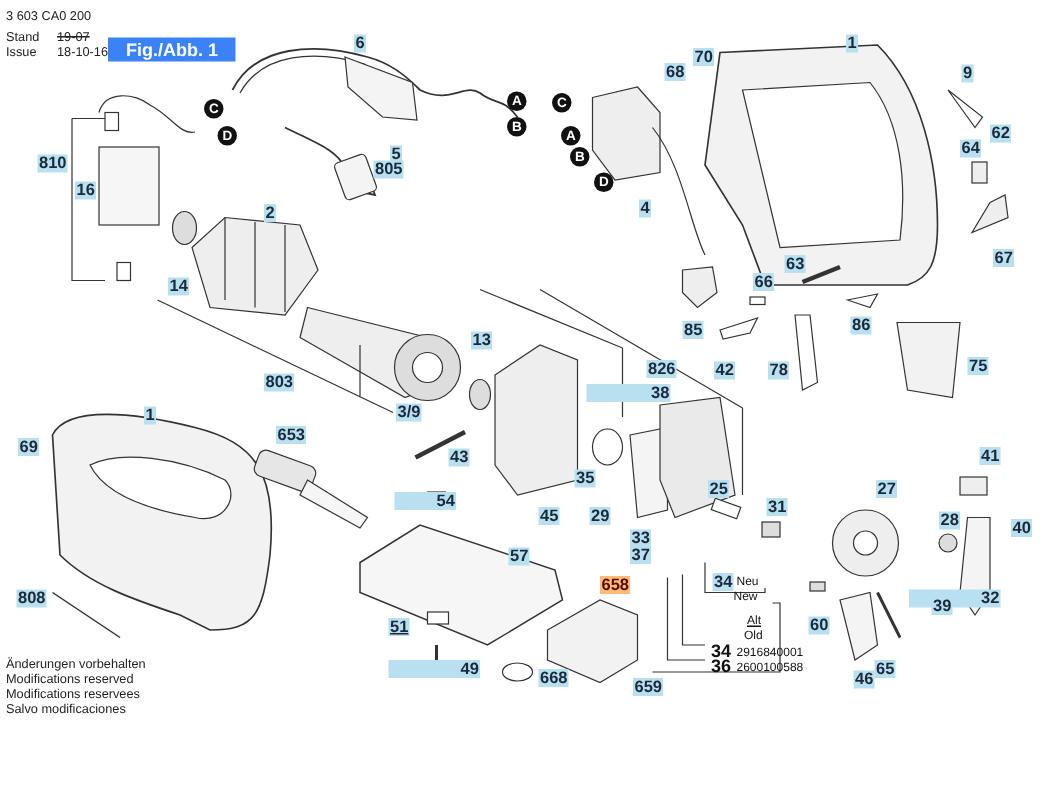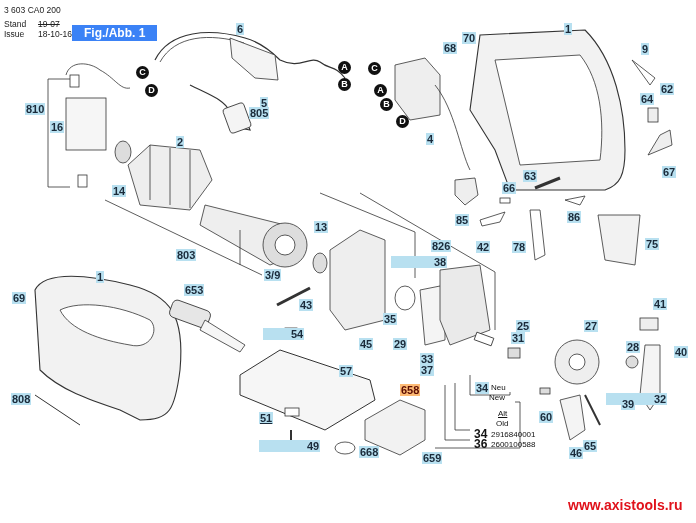--- a/index.html
+++ b/index.html
@@ -183,21 +183,21 @@
   <div class="callout" style="left:660px;top:83px;">62</div>
   <div class="callout" style="left:624px;top:93px;margin-left:16px;">64</div>
   <div class="callout" style="left:662px;top:166px;">67</div>
   <div class="callout" style="left:523px;top:170px;">63</div>
   <div class="callout" style="left:502px;top:182px;">66</div>
   <div class="callout" style="left:455px;top:214px;">85</div>
   <div class="callout" style="left:567px;top:211px;">86</div>
   <div class="callout" style="left:476px;top:241px;">42</div>
   <div class="callout" style="left:512px;top:241px;">78</div>
   <div class="callout" style="left:645px;top:238px;">75</div>
-  <div class="callout" style="left:516px;top:320px;">25</div>
+  <div class="callout" style="left:472px;top:320px;">25</div>
   <div class="callout" style="left:511px;top:332px;">31</div>
   <div class="callout" style="left:420px;top:353px;">33</div>
   <div class="callout" style="left:420px;top:364px;">37</div>
   <div class="callout" style="left:475px;top:382px;">34</div>
   <div class="callout" style="left:584px;top:320px;">27</div>
   <div class="callout" style="left:626px;top:341px;">28</div>
   <div class="callout" style="left:653px;top:298px;">41</div>
   <div class="callout" style="left:674px;top:346px;">40</div>
   <div class="callout" style="left:606px;top:393px;padding-left:48px;">32</div>
   <div class="callout" style="left:621px;top:398px;">39</div>
@@ -207,14 +207,19 @@
 
   <div class="small" style="left:491px;top:383px;">Neu</div>
   <div class="small" style="left:489px;top:393px;">New</div>
   <div class="small" style="left:498px;top:409px;text-decoration:underline;">Alt</div>
   <div class="small" style="left:496px;top:419px;">Old</div>
   <div class="bignum" style="left:474px;top:428px;">34</div>
   <div class="small" style="left:491px;top:430px;">2916840001</div>
   <div class="bignum" style="left:474px;top:438px;">36</div>
   <div class="small" style="left:491px;top:440px;">2600100588</div>
 
-  <div class="url">www.axistools.ru</div>
+  <div class="foot">
+    <div>Änderungen vorbehalten</div>
+    <div>Modifications reserved</div>
+    <div>Modifications reservees</div>
+    <div>Salvo modificaciones</div>
+  </div>
 </div>
 
 </body></html>

